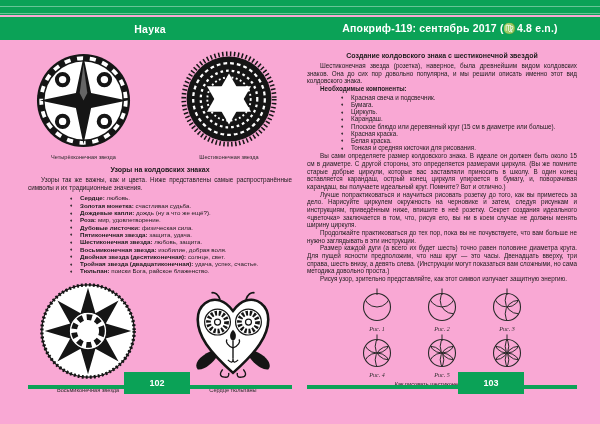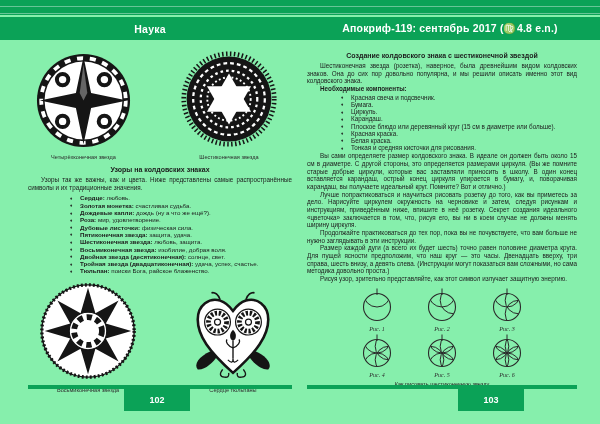--- a/index.html
+++ b/index.html
@@ -1,17 +1,17 @@
 <!DOCTYPE html>
 <html style="--green: #0ba257; --ink: #1c1c1c;"><head>
 <meta charset="utf-8">
 <style>
   :root { --green:#0ba257; --ink:#1c1c1c; }
   html,body{margin:0;padding:0;background:#fff;}
-  .sheet{position:relative;width:600px;height:424px;background:#86efac;overflow:hidden;
+  .sheet{position:relative;width:600px;height:424px;background:#f9a8d4;overflow:hidden;
          font-family:"Liberation Sans",sans-serif;color:var(--ink);}
   
   .top-stripes{position:absolute;top:0;left:0;width:600px;height:15px;background-color:var(--green);
     background-image:repeating-linear-gradient(to bottom,rgba(255,255,255,0) 0 2.6px,rgba(255,255,255,.38) 2.6px 3.5px);}
   .banner{position:absolute;top:17px;left:0;width:600px;height:23px;background:var(--green);display:flex;}
   .banner-cell{flex:1;display:flex;align-items:center;justify-content:center;color:#fff;
     font-weight:bold;font-size:10.5px;letter-spacing:.2px;}
   
   .page{position:absolute;}
   .page-left{left:28px;top:50px;width:264px;}
@@ -31,21 +31,21 @@
   ul.plain li::before{content:"\2666";position:absolute;left:0;top:.5px;font-size:4.6px;color:var(--ink);}
   .bold-label{font-weight:bold;margin-left:13px;text-align:left;}
   .fig-grid{width:185px;margin:4px auto 0;display:flex;flex-wrap:wrap;justify-content:space-between;row-gap:1px;}
   .mini{width:55px;text-align:center;}
   .fig-label{font-family:"Liberation Serif",serif;font-style:italic;font-size:6px;margin-top:0;}
   .grid-caption{font-size:5.6px;text-align:center;margin-top:2px;}
   
   .rule{position:absolute;top:385px;height:4px;background:var(--green);}
   .rule-left{left:28px;width:264px;}
   .rule-right{left:307px;width:270px;}
-  .pagenum{position:absolute;top:389px;width:66px;height:22px;background:var(--green);color:#fff;
+  .pagenum{position:absolute;top:372px;width:66px;height:22px;background:var(--green);color:#fff;
     font-weight:bold;font-size:9px;display:flex;align-items:center;justify-content:center;}
   .pagenum-left{left:124px;}
   .pagenum-right{left:414px;margin-left:44px;}
 </style>
 </head>
 <body>
 
 <div class="sheet">
 
   <div class="top-stripes"></div>

